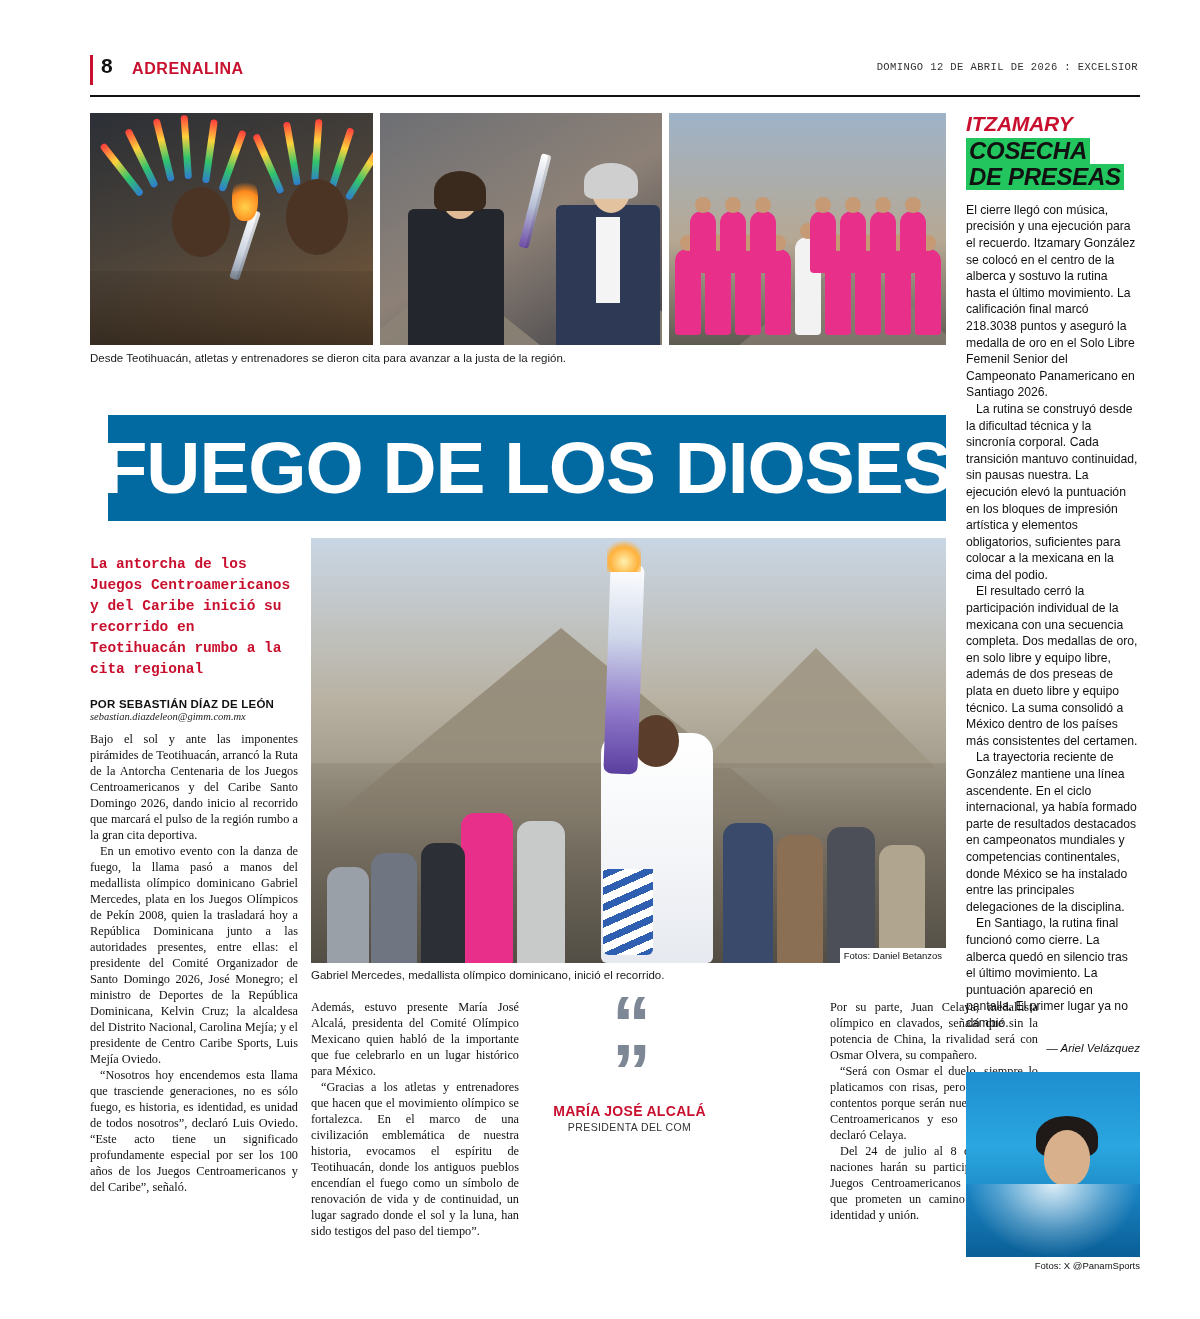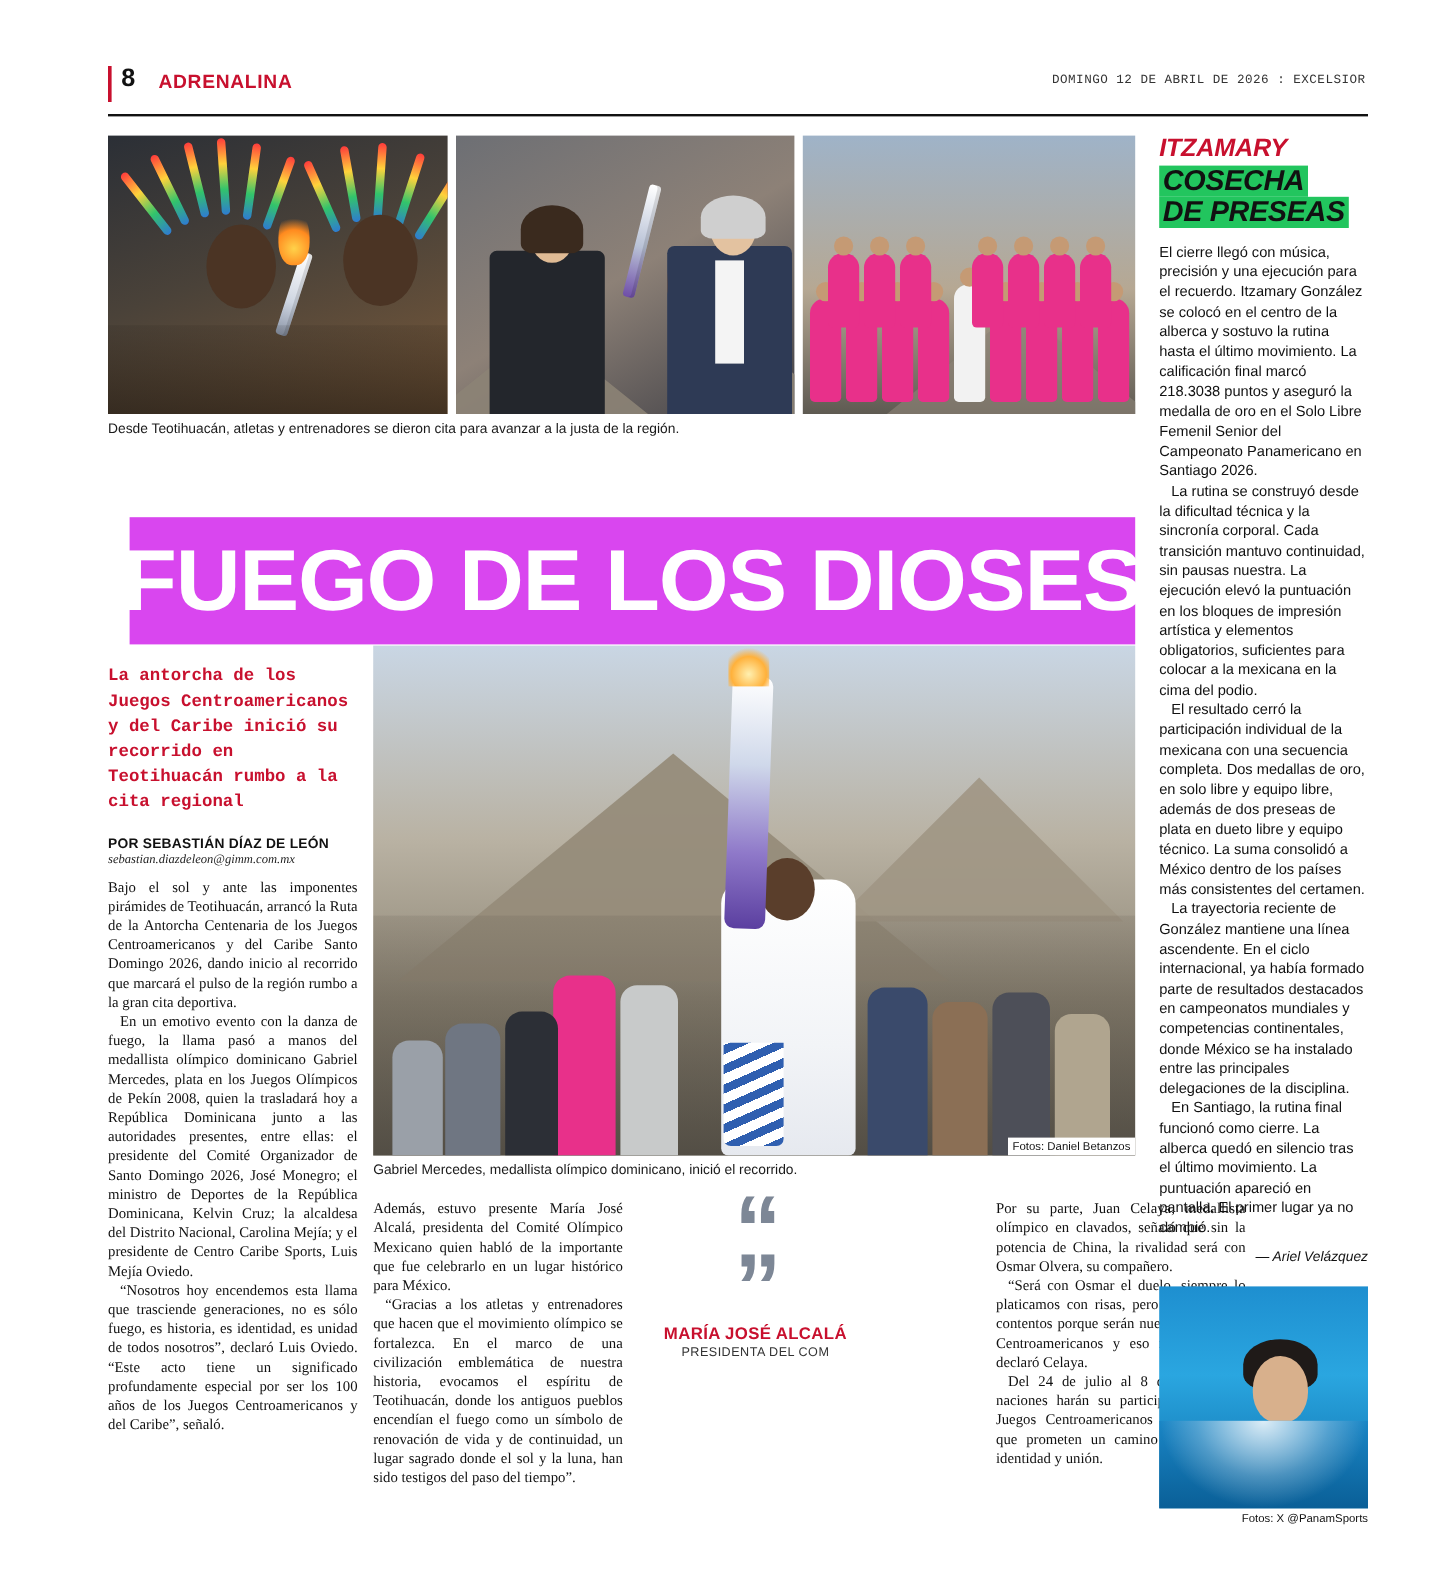--- a/index.html
+++ b/index.html
@@ -125,25 +125,24 @@
     font-style: italic;
     font-size: 24px;
     letter-spacing: -0.3px;
     color: #c8102e;
     text-transform: uppercase;
   }
   .headline-bar {
     position: absolute;
     left: 108px; top: 415px;
     width: 838px; height: 106px;
-    background: #d946ef;
+    background: #0369a1;
     display: flex;
     align-items: center;
     justify-content: center;
-    margin-top: 16px;
   }
   .headline {
     font-family: "Liberation Sans", sans-serif;
     font-weight: bold;
     font-size: 72px;
     line-height: 1;
     letter-spacing: -1px;
     color: #ffffff;
     transform: scaleX(1.04);
     white-space: nowrap;

